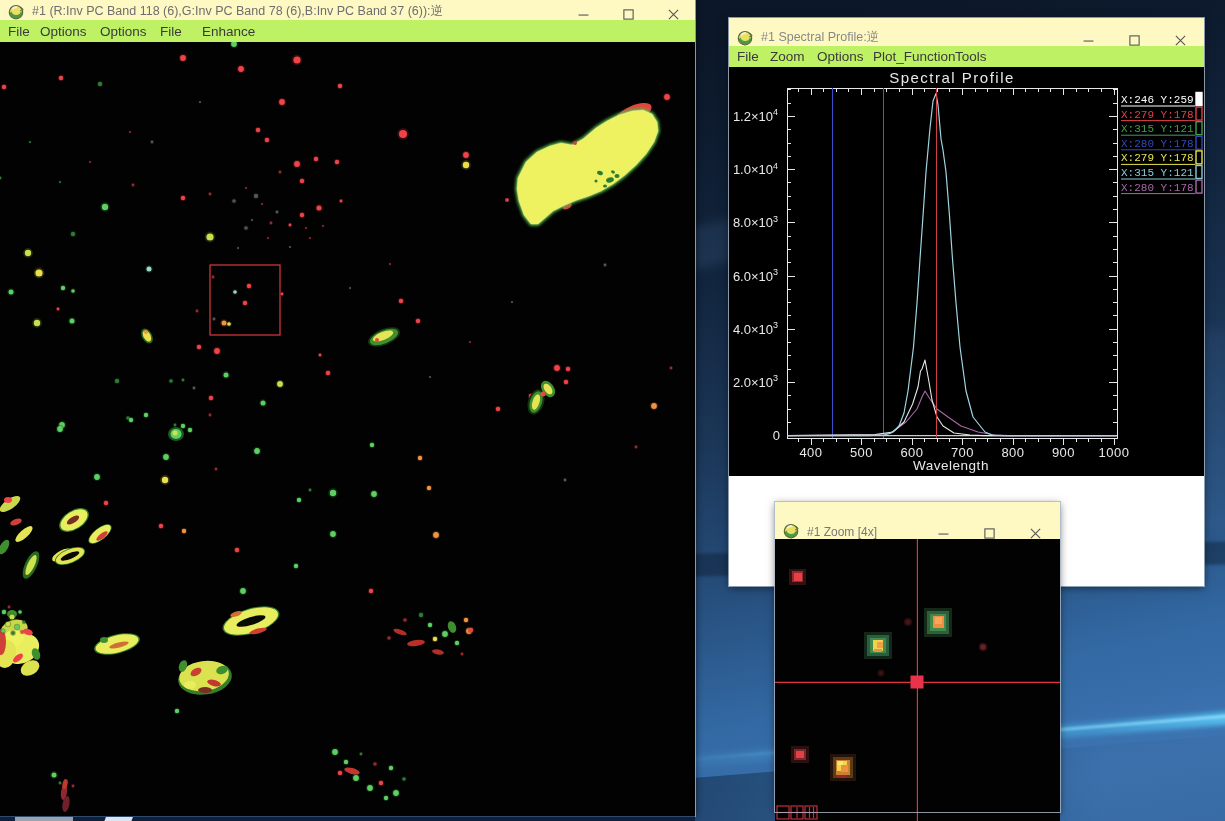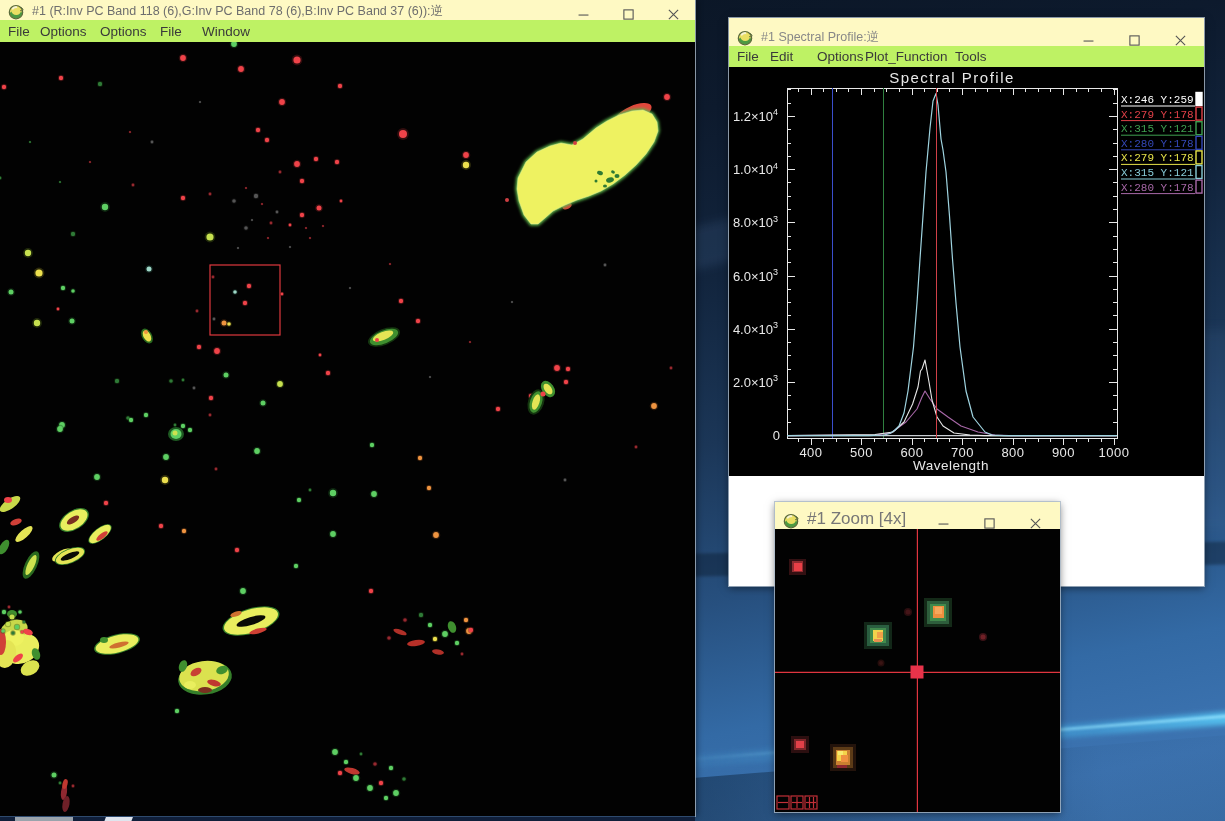--- a/index.html
+++ b/index.html
@@ -43,21 +43,21 @@
 <svg width="11" height="11" viewBox="0 0 10 10">
           <path d="M0.8 0.8 L9.2 9.2 M9.2 0.8 L0.8 9.2" stroke="#555" stroke-width="1"></path>
         </svg>
 </div>
   </div>
   <div class="menu" style="height:22px;position:relative">
     <span style="position:absolute;left:8px">File</span>
     <span style="position:absolute;left:40px">Options</span>
     <span style="position:absolute;left:100px">Options</span>
     <span style="position:absolute;left:160px">File</span>
-    <span style="position:absolute;left:202px">Window</span>
+    <span style="position:absolute;left:202px">Enhance</span>
   </div>
   <svg width="695" height="774" viewBox="0 0 695 774" style="display:block">
       <defs>
         <filter id="blg" x="-20%" y="-20%" width="140%" height="140%">
           <feGaussianBlur stdDeviation="1.5"></feGaussianBlur>
         </filter>
       </defs>
       <rect width="695" height="774" fill="#020202"></rect>
       <g>
         <ellipse cx="633" cy="72" rx="20" ry="8" transform="rotate(-24 633 72)" fill="#e0473c"></ellipse>
@@ -502,23 +502,23 @@
 <svg width="11" height="11" viewBox="0 0 10 10">
           <rect x="0.8" y="0.8" width="8.4" height="8.4" fill="none" stroke="#555" stroke-width="1"></rect>
         </svg>
 <svg width="11" height="11" viewBox="0 0 10 10">
           <path d="M0.8 0.8 L9.2 9.2 M9.2 0.8 L0.8 9.2" stroke="#555" stroke-width="1"></path>
         </svg>
 </div>
   </div>
   <div class="menu" style="height:21px;position:relative;font-size:13.5px">
     <span style="position:absolute;left:8px">File</span>
-    <span style="position:absolute;left:41px">Edit</span>
+    <span style="position:absolute;left:41px">Zoom</span>
     <span style="position:absolute;left:88px">Options</span>
-    <span style="position:absolute;left:136px">Plot_Function</span>
+    <span style="position:absolute;left:144px">Plot_Function</span>
     <span style="position:absolute;left:226px">Tools</span>
   </div>
   <svg width="475" height="409" viewBox="0 0 475 409" style="display:block">
       <rect width="475" height="409" fill="#000"></rect>
       <rect x="58.5" y="21.5" width="330" height="350" fill="none" stroke="#e8e8e8" stroke-width="1" shape-rendering="crispEdges"></rect>
       <g stroke="#e8e8e8" stroke-width="1" shape-rendering="crispEdges">
         <line x1="69.4" y1="371" x2="69.4" y2="374.5"></line>
         <line x1="69.4" y1="21" x2="69.4" y2="24.5"></line>
         <line x1="82.0" y1="371" x2="82.0" y2="378.0"></line>
         <line x1="82.0" y1="21" x2="82.0" y2="28.0"></line>
@@ -672,21 +672,21 @@
       <text x="392" y="109.0" font-size="11" font-family="Liberation Mono,monospace" fill="#88ccd8">X:315 Y:121</text>
       <line x1="392" y1="112.0" x2="466" y2="112.0" stroke="#88ccd8" stroke-width="1"></line>
       <rect x="467" y="98.5" width="6" height="13" fill="none" stroke="#88ccd8" stroke-width="1.4"></rect>
       <text x="392" y="123.6" font-size="11" font-family="Liberation Mono,monospace" fill="#a868a8">X:280 Y:178</text>
       <line x1="392" y1="126.6" x2="466" y2="126.6" stroke="#a868a8" stroke-width="1"></line>
       <rect x="467" y="113.1" width="6" height="13" fill="none" stroke="#a868a8" stroke-width="1.4"></rect>
     </svg>
 </div>
 
 <div class="win" style="left:775px;top:502px;width:285px;height:310px;box-shadow:0 2px 8px rgba(0,0,0,0.5)">
-  <div class="tbar" style="height:27px;font-size:17px;color:#777">
+  <div class="tbar" style="height:37px;font-size:12px;color:#777">
     <span class="ic" style="margin-top:2px">
         <svg width="16" height="16" viewBox="0 0 16 16" style="display:block">
           <circle cx="8" cy="8.2" r="6.7" fill="#e9df63"></circle>
           <path d="M1.6 9.3 A6.7 6.7 0 0 0 14.5 9.6 L13 7.2 A5 5 0 0 1 3.4 7.6 Z" fill="#4d9a42"></path>
           <path d="M3.2 4.0 A6.7 6.7 0 0 1 8.6 1.6 L9.5 4.2 A4.5 4.5 0 0 0 4.8 5.9 Z" fill="#f6f3d0"></path>
           <circle cx="8" cy="8.2" r="6.7" fill="none" stroke="#57683b" stroke-width="1.2"></circle>
           <path d="M13.2 3.4 Q15.8 5.2 14.9 6.3 Q14.2 7.1 12.2 6.6" stroke="#57683b" stroke-width="1" fill="none"></path>
         </svg>
       </span>
     <span>#1 Zoom [4x]</span>

